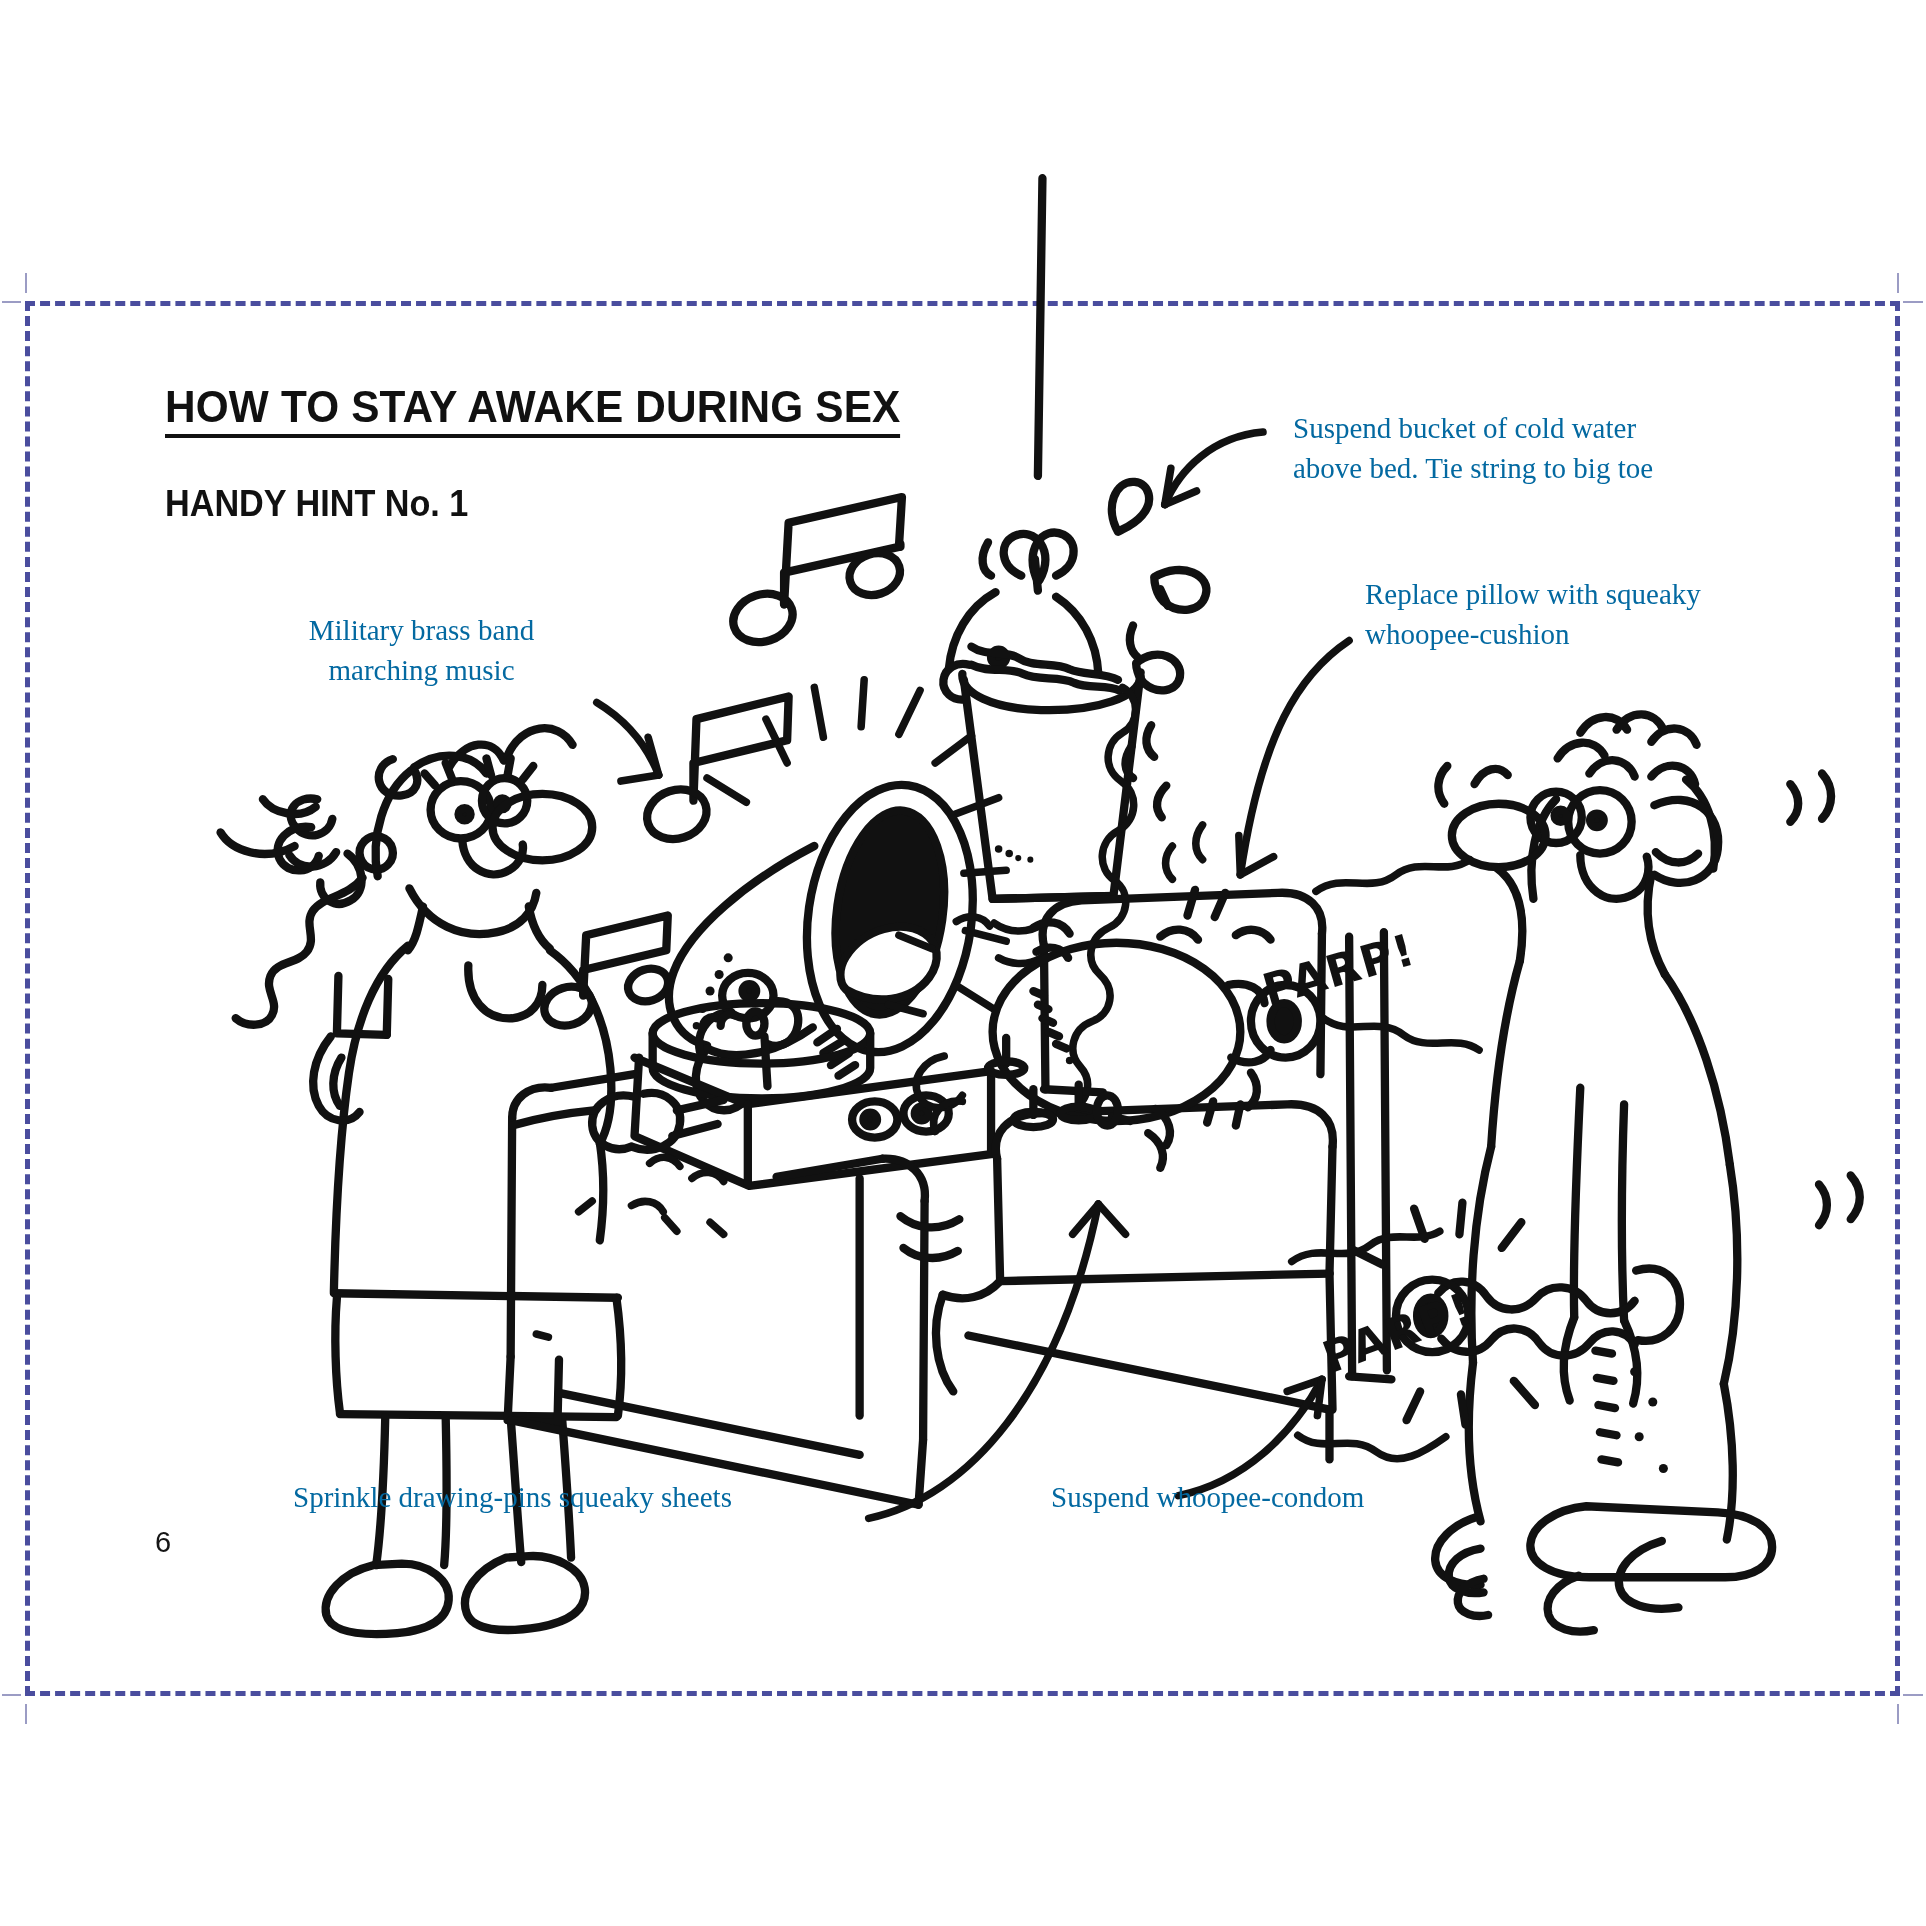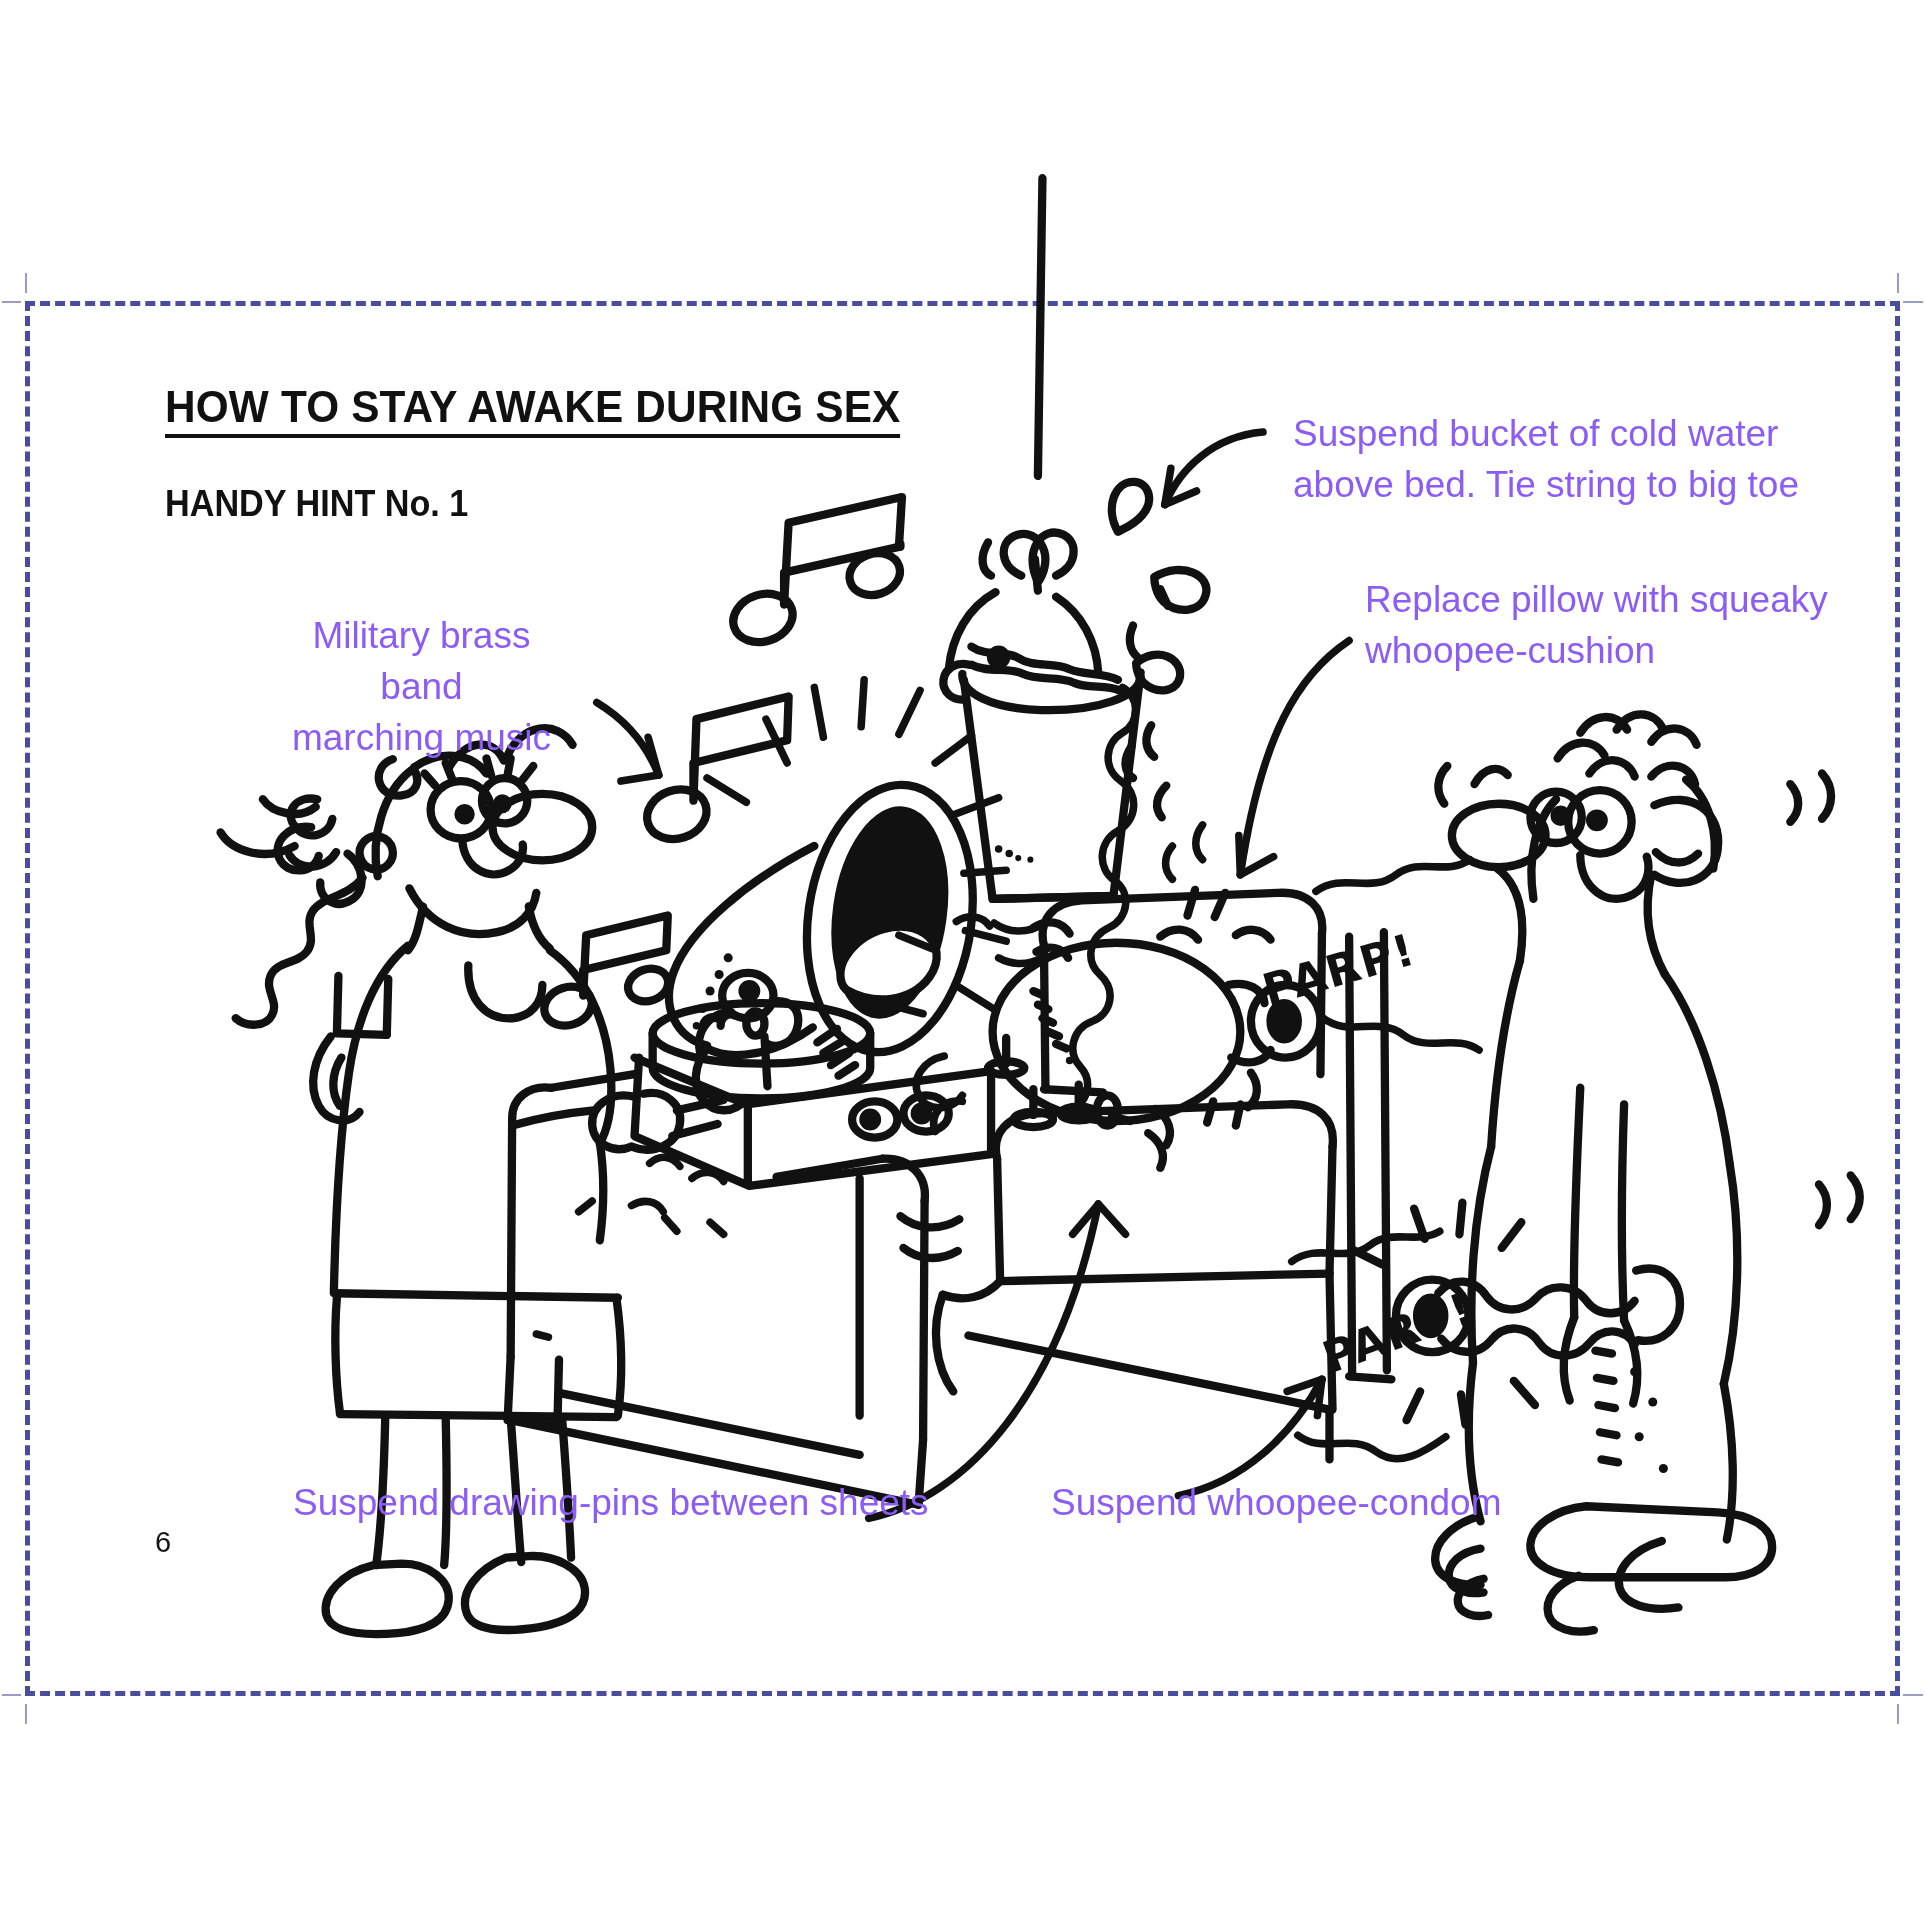--- a/index.html
+++ b/index.html
@@ -63,24 +63,25 @@
     top: 483px;
     font-size: 36px;
     font-weight: bold;
     color: #111111;
     white-space: nowrap;
     transform: scaleX(0.95);
     transform-origin: left top;
   }
   .caption {
     position: absolute;
-    font-size: 37px;
-    color: #8b5cf6;
+    font-size: 29px;
+    color: #0369a1;
     line-height: 1.38;
     white-space: pre-line;
+    font-family: Liberation Serif, serif;
   }
   #cap-bucket    { left: 1293px; top: 408px;  text-align: left; }
   #cap-pillow    { left: 1365px; top: 574px;  text-align: left; }
   #cap-music     { left: 278px;  top: 610px;  text-align: center; width: 287px; }
   #cap-pins      { left: 293px;  top: 1477px; text-align: left; }
   #cap-condom    { left: 1051px; top: 1477px; text-align: left; }
   #page-number {
     position: absolute;
     left: 155px;
     top: 1526px;
@@ -524,21 +525,21 @@
 
   <div id="title">HOW TO STAY AWAKE DURING SEX</div>
   <div id="subtitle">HANDY HINT No. 1</div>
 
   <div class="caption" id="cap-bucket">Suspend bucket of cold water
 above bed. Tie string to big toe</div>
   <div class="caption" id="cap-pillow">Replace pillow with squeaky
 whoopee-cushion</div>
   <div class="caption" id="cap-music">Military brass band
 marching music</div>
-  <div class="caption" id="cap-pins">Suspend drawing-pins between sheets</div>
+  <div class="caption" id="cap-pins">Sprinkle drawing-pins squeaky sheets</div>
   <div class="caption" id="cap-condom">Suspend whoopee-condom</div>
 
   <div class="parp" id="parp-1">PARP!</div>
   <div class="parp" id="parp-2">PARP!</div>
 
   <div id="page-number">6</div>
 
 </div>
 
 

